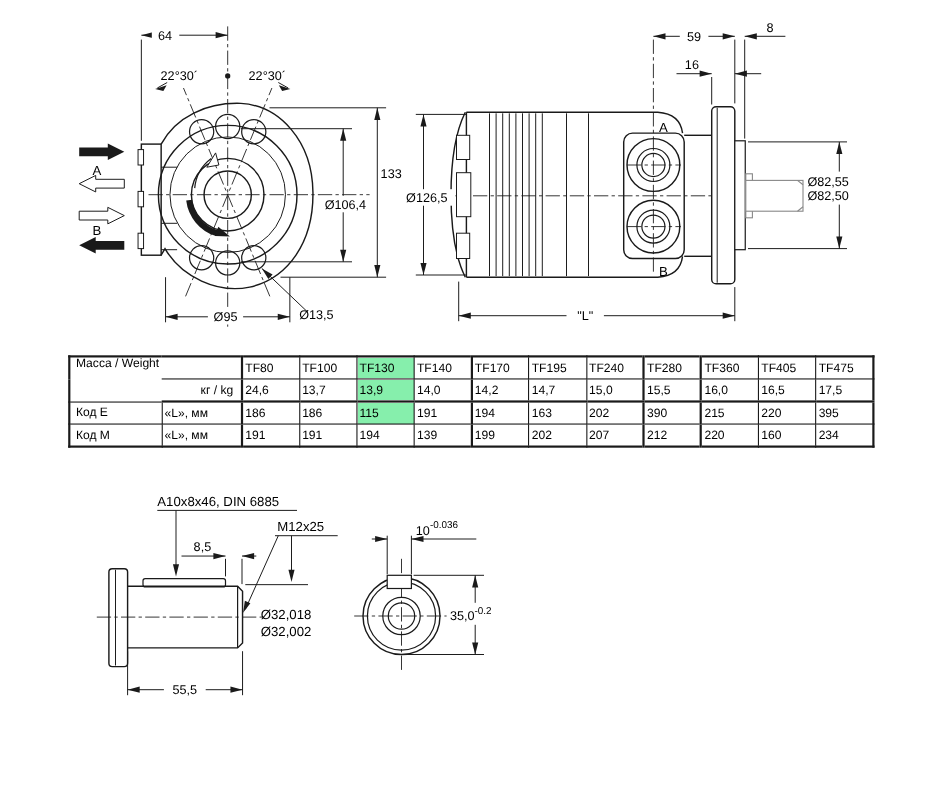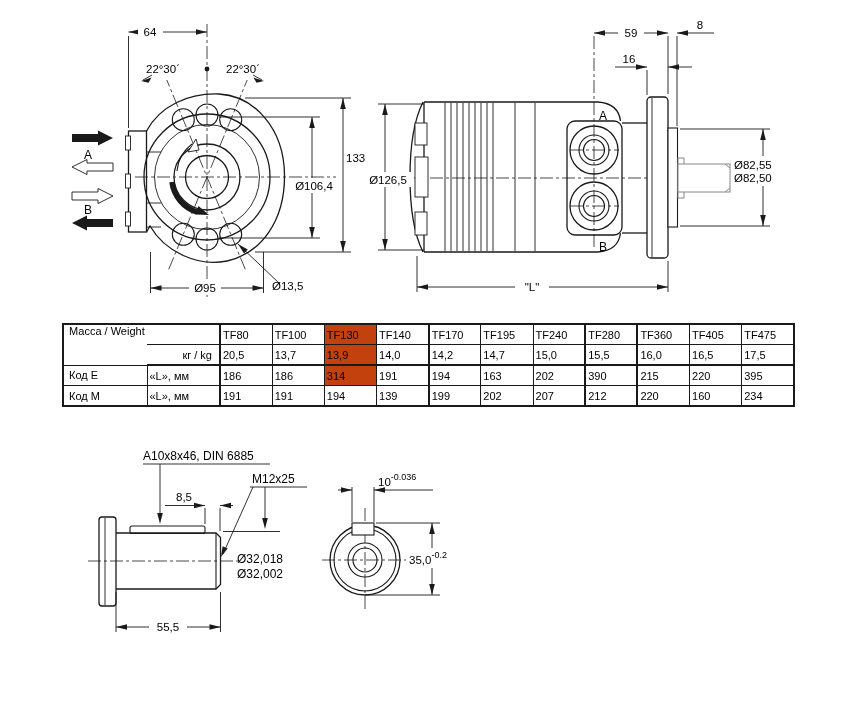--- a/index.html
+++ b/index.html
@@ -18,21 +18,21 @@
   .wf{fill:#fff;}
   #dim-table{position:absolute;left:62px;top:323px;width:733px;border-collapse:collapse;
              table-layout:fixed;font-size:11px;border:2px solid #1a1a1a;}
   #dim-table td{border:1px solid #1a1a1a;height:19px;text-align:left;padding:0 2px;
                 white-space:nowrap;overflow:hidden;color:#000;}
   .lft{text-align:left !important;padding-left:5px !important;}
   .rgt{text-align:right !important;padding-right:7px !important;}
   .b2l{border-left-width:2px !important;}
   .b2b{border-bottom-width:2px !important;}
   .nr{border-right-style:hidden !important;}
-  .hl{background:#c2410c;}
+  .hl{background:#86efac;}
 </style>
 </head>
 <body>
 
 <div class="page">
 
   <svg style="left:45px;top:5px;" width="320" height="305" viewBox="45 5 320 305">
     <g>
       <line class="cl" x1="135" y1="177" x2="336" y2="177"></line>
       <line class="cl" x1="207" y1="24" x2="207" y2="297"></line>
@@ -260,38 +260,38 @@
       <td class="b2l">TF170</td>
       <td>TF195</td>
       <td>TF240</td>
       <td class="b2l">TF280</td>
       <td class="b2l">TF360</td>
       <td>TF405</td>
       <td>TF475</td>
     </tr>
     <tr>
       <td class="rgt b2b">кг / kg</td>
-      <td class="b2l b2b">20,5</td>
+      <td class="b2l b2b">24,6</td>
       <td class="b2b">13,7</td>
       <td class="b2b hl">13,9</td>
       <td class="b2b">14,0</td>
       <td class="b2l b2b">14,2</td>
       <td class="b2b">14,7</td>
       <td class="b2b">15,0</td>
       <td class="b2l b2b">15,5</td>
       <td class="b2l b2b">16,0</td>
       <td class="b2b">16,5</td>
       <td class="b2b">17,5</td>
     </tr>
     <tr>
       <td class="lft">Код E</td>
       <td>«L», мм</td>
       <td class="b2l">186</td>
       <td>186</td>
-      <td class="hl">314</td>
+      <td class="hl">115</td>
       <td>191</td>
       <td class="b2l">194</td>
       <td>163</td>
       <td>202</td>
       <td class="b2l">390</td>
       <td class="b2l">215</td>
       <td>220</td>
       <td>395</td>
     </tr>
     <tr>

